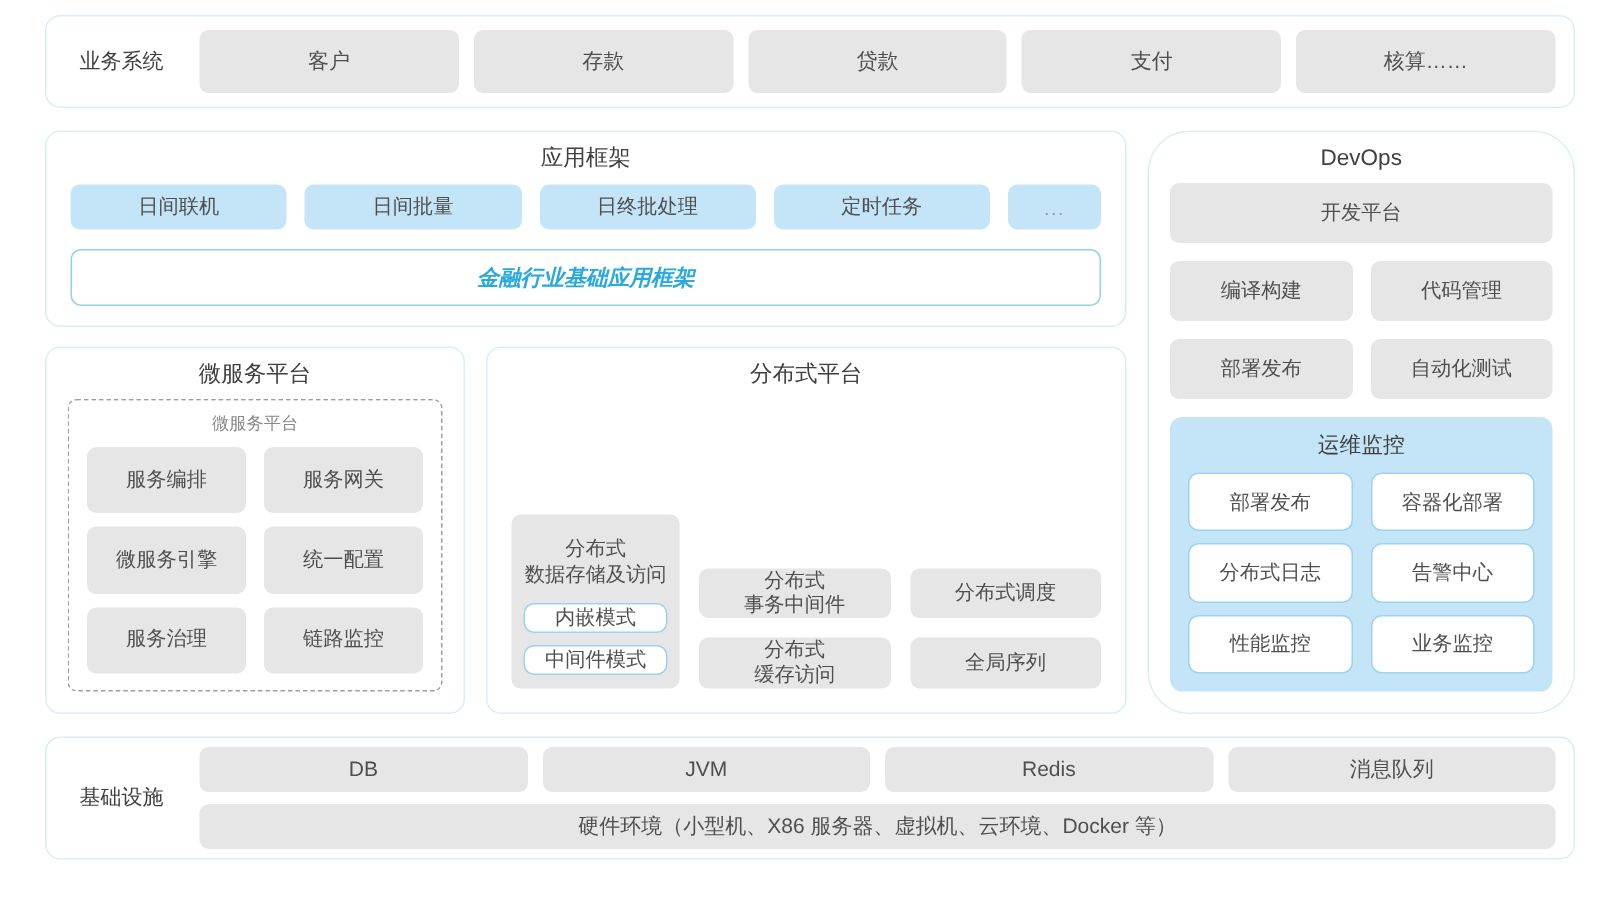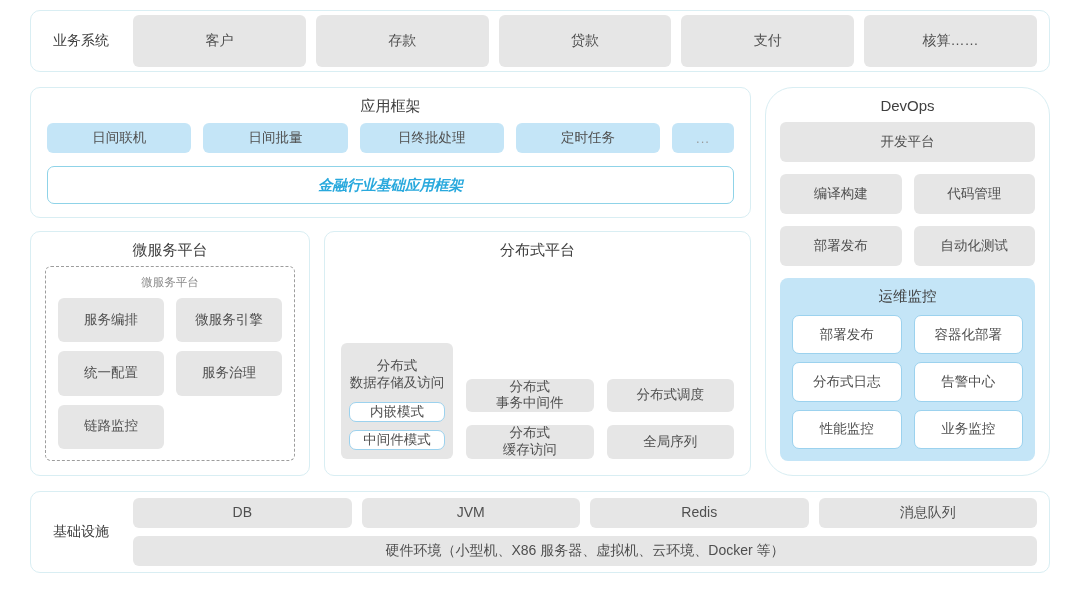--- a/index.html
+++ b/index.html
@@ -65,21 +65,21 @@
     gap:10px;
   }
   .row-biz .side-label{
     width:92px;min-width:92px;
     text-align:center;
     font-size:14px;color:#3f3f3f;
     padding-left:8px;
     box-sizing:border-box;
   }
   .row-biz .tiles{display:flex;gap:10px;flex:1;}
-  .row-biz .tiles .tile{flex:1;height:52px;font-size:14px;}
+  .row-biz .tiles .tile{flex:1;height:42px;font-size:14px;}
 
   
   .mid{
     margin-top:15px;
     display:flex;
     gap:14px;
     height:389px;
   }
   .mid-left{flex:1;display:flex;flex-direction:column;gap:13px;}
   .mid-right{width:285px;min-width:285px;}
@@ -222,20 +222,21 @@
       </div>
 
       <div class="mid-lower">
 
         <div class="panel msp">
           <div class="panel-title">微服务平台</div>
           <div class="dashed">
             <div class="dashed-title">微服务平台</div>
             <div class="grid2">
               <div class="tile">服务编排</div>
+              <div class="tile">服务网关</div>
               <div class="tile">微服务引擎</div>
               <div class="tile">统一配置</div>
               <div class="tile">服务治理</div>
               <div class="tile">链路监控</div>
             </div>
           </div>
         </div>
 
         <div class="panel dist">
           <div class="panel-title">分布式平台</div>

